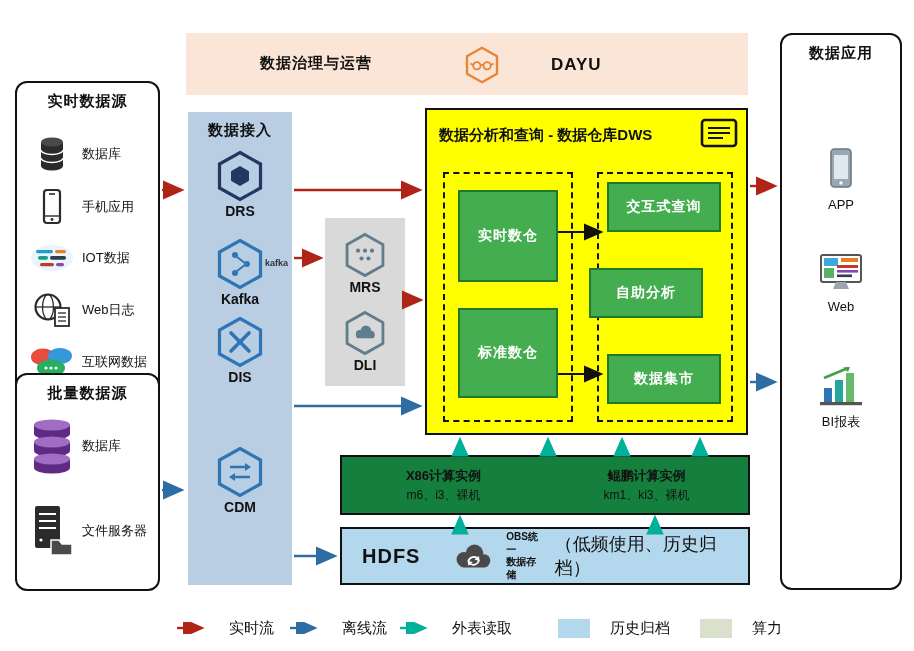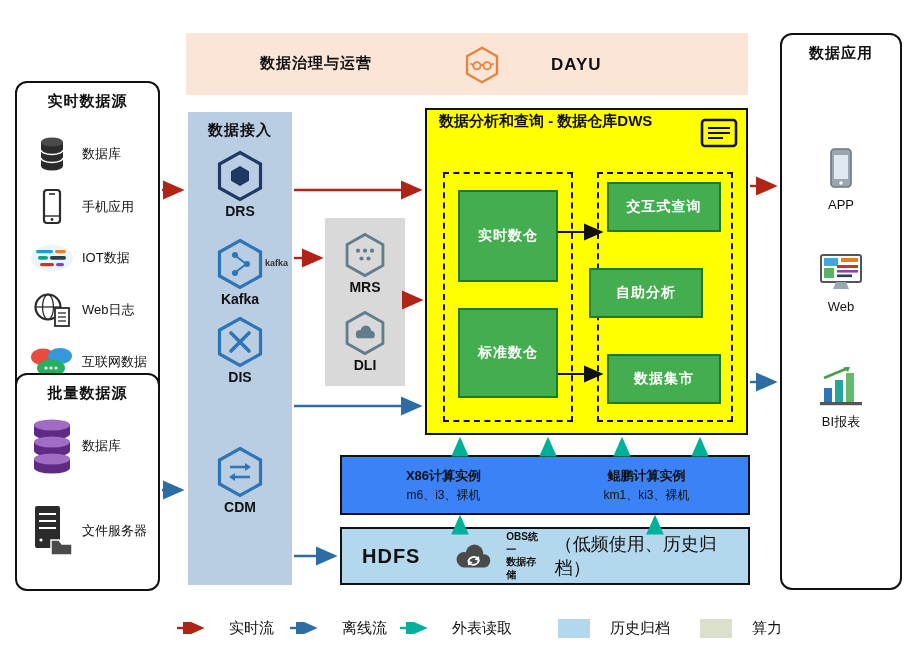--- a/index.html
+++ b/index.html
@@ -28,29 +28,29 @@
   .hex-item { position:absolute; left:0; width:104px; display:flex; flex-direction:column; align-items:center; }
   .hex-label { font-weight:bold; font-size:14px; margin-top:1px; }
   .kafka-logo { position:absolute; left:77px; top:20px; font-size:9px; font-weight:bold; color:#333; }
 
   
   .procbox { left:325px; top:218px; width:80px; height:168px; background:#d9d9d9; }
   .proc-item { position:absolute; left:0; width:80px; display:flex; flex-direction:column; align-items:center; }
 
   
   .dws { left:425px; top:108px; width:323px; height:327px; background:#ffff00; border:2px solid #111; }
-  .dws-title { position:absolute; left:12px; top:2px; font-size:15px; font-weight:bold; }
+  .dws-title { position:absolute; left:12px; top:16px; font-size:15px; font-weight:bold; }
   .dashed { position:absolute; border:2px dashed #111; }
   .dashed-left  { left:16px;  top:62px; width:130px; height:250px; }
   .dashed-right { left:170px; top:62px; width:136px; height:250px; }
   .greenbox { position:absolute; background:#44ad4f; border:2px solid #1e7a28; color:#fff;
               font-weight:bold; font-size:14px; display:flex; align-items:center; justify-content:center; letter-spacing:1px; }
 
   
-  .compute { left:340px; top:455px; width:410px; height:60px; background:#3b82f6; border:2px solid #111; display:flex; }
+  .compute { left:340px; top:455px; width:410px; height:60px; background:#15803d; border:2px solid #111; display:flex; }
   .compute-half { flex:1; display:flex; flex-direction:column; align-items:center; justify-content:center; }
   .compute-title { font-size:13px; font-weight:bold; }
   .compute-spec { font-size:12px; margin-top:2px; }
 
   .hdfs { left:340px; top:527px; width:410px; height:58px; background:#b3d7ec; border:2px solid #111;
           display:flex; align-items:center; gap:12px; padding:0 20px; }
   .hdfs-name { font-size:20px; font-weight:bold; letter-spacing:1px; }
   .obs-block { font-size:10px; font-weight:bold; line-height:1.25; }
   .obs-note { font-size:18px; }
 

